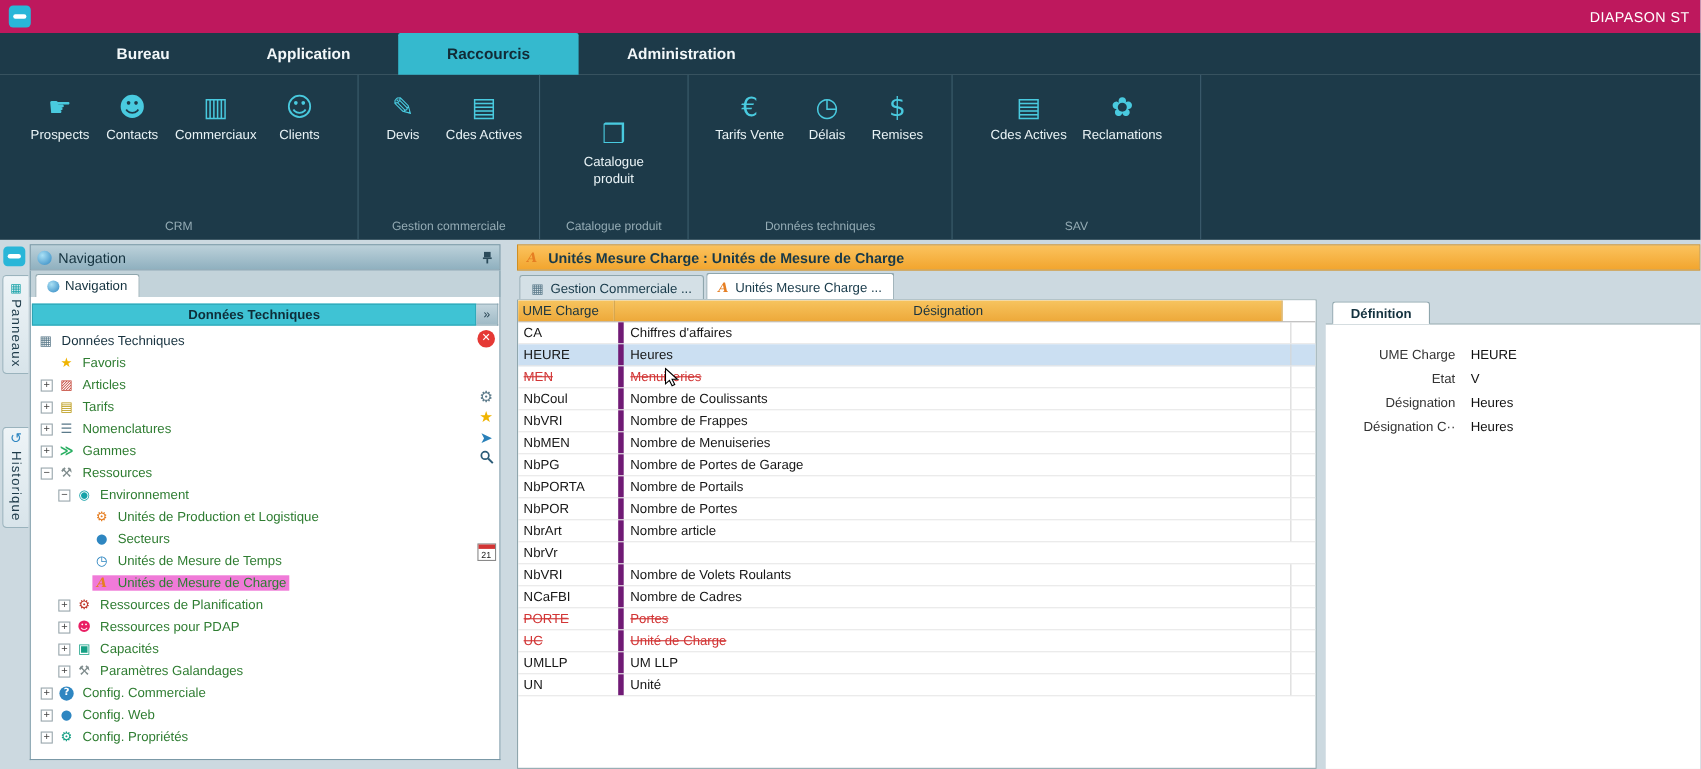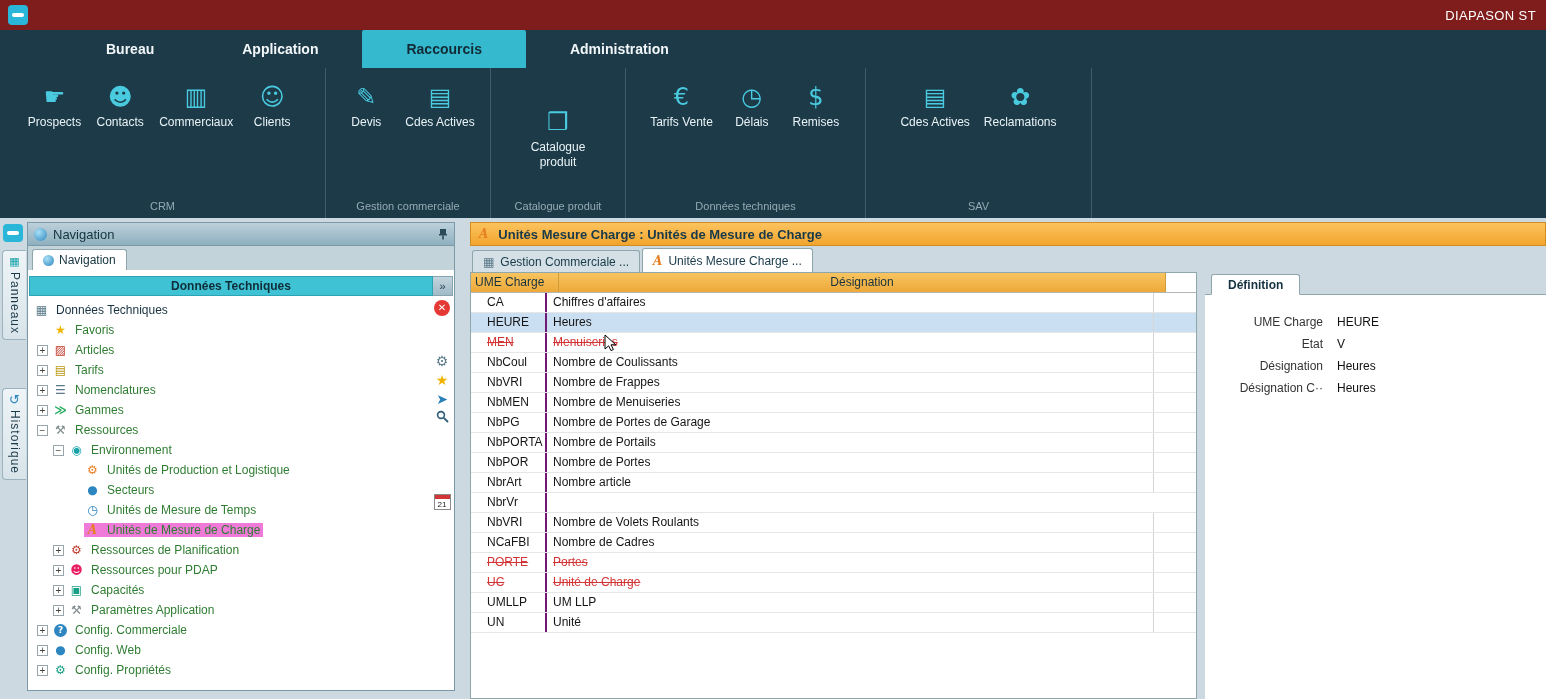--- a/index.html
+++ b/index.html
@@ -1,20 +1,20 @@
 <!DOCTYPE html>
 <html><head>
 <meta charset="utf-8">
 <style>
   *{box-sizing:border-box;margin:0;padding:0}
   html,body{width:1546px;height:699px;overflow:hidden}
   body{font-family:"Liberation Sans","DejaVu Sans",sans-serif;background:#ccd9e0;position:relative;font-size:12px}
 
   
-  .titlebar{height:30px;background:#7f1d1d;display:flex;align-items:center;padding:0 8px;color:#fff}
+  .titlebar{height:30px;background:#be185d;display:flex;align-items:center;padding:0 8px;color:#fff}
   .logo{width:20px;height:20px;border-radius:4px;background:#29b6d8;position:relative;flex:none}
   .logo::after{content:"";position:absolute;left:4px;top:8px;width:12px;height:4px;background:#fff;border-radius:2px}
   .app-title{margin-left:auto;font-size:13px;letter-spacing:.4px;padding-right:2px;white-space:nowrap}
 
   
   .ribbon-tabs{height:38px;background:#1d3a49;display:flex;align-items:stretch;padding-left:62px}
   .rtab{padding:0 44px;display:flex;align-items:center;color:#f2f7f9;font-weight:bold;font-size:14px;cursor:default}
   .rtab.active{background:#35b9ce;color:#122b36;border-radius:2px 2px 0 0}
 
   
@@ -91,21 +91,21 @@
   .doc-tab.active{background:#fff;height:24px}
   .doc-body{flex:1;display:flex;overflow:hidden}
 
   
   .table-panel{width:727px;background:#fff;border:1px solid #8fa6ad;display:flex;flex-direction:column;flex:none;overflow:hidden}
   .tbl-header{display:flex;height:20px;background:#fff;flex:none;font-size:12px;color:#17323f;border-bottom:1px solid #b5b5b5}
   .tbl-header .h1,.tbl-header .h2{background:linear-gradient(#f7c45f,#eda93a);border-right:1px solid #cf9c3c;padding:2px 4px}
   .h1{width:88px}
   .h2{width:607px;text-align:center}
   .row2{display:flex;height:20px;font-size:12px;color:#151515;border-bottom:1px solid #e6e6e6;cursor:default}
-  .row2 .c1{width:76px;padding:2px 16px;border-right:2px solid #701a75;overflow:hidden}
+  .row2 .c1{width:96px;padding:2px 5px;border-right:5px solid #701a75;overflow:hidden}
   .row2 .c2cell{width:607px;padding:2px 6px;border-right:1px solid #d5d5d5;overflow:hidden}
   .row2.selected{background:#cbdff2}
   .row2.deleted{color:#d23535;text-decoration:line-through}
 
   
   .def-panel{flex:1;margin-left:8px;position:relative;overflow:hidden}
   .def-tab{position:absolute;left:6px;top:2px;height:21px;padding:0 16px;background:#fff;border:1px solid #8fa6ad;border-bottom:1px solid #fff;border-radius:3px 3px 0 0;font-weight:bold;font-size:12px;display:flex;align-items:center;color:#14323f;z-index:2;cursor:default}
   .def-body{position:absolute;top:22px;left:0;right:0;bottom:0;background:#fff;border-top:1px solid #8fa6ad;padding:16px 10px 0 10px}
   .def-field{display:flex;height:22px;align-items:center;font-size:12px;color:#222}
   .def-label{width:108px;text-align:right;margin-right:14px;color:#333}
@@ -339,21 +339,21 @@
 
           <div class="trow lvl2">
             <span class="exp">+</span>
             <span class="ticon ic-cap">▣</span>
             <span class="tlabel">Capacités</span>
           </div>
 
           <div class="trow lvl2">
             <span class="exp">+</span>
             <span class="ticon ic-res">⚒</span>
-            <span class="tlabel">Paramètres Application</span>
+            <span class="tlabel">Paramètres Galandages</span>
           </div>
 
           <div class="trow lvl1">
             <span class="exp">+</span>
             <span class="ticon ic-q">?</span>
             <span class="tlabel">Config. Commerciale</span>
           </div>
 
           <div class="trow lvl1">
             <span class="exp">+</span>

